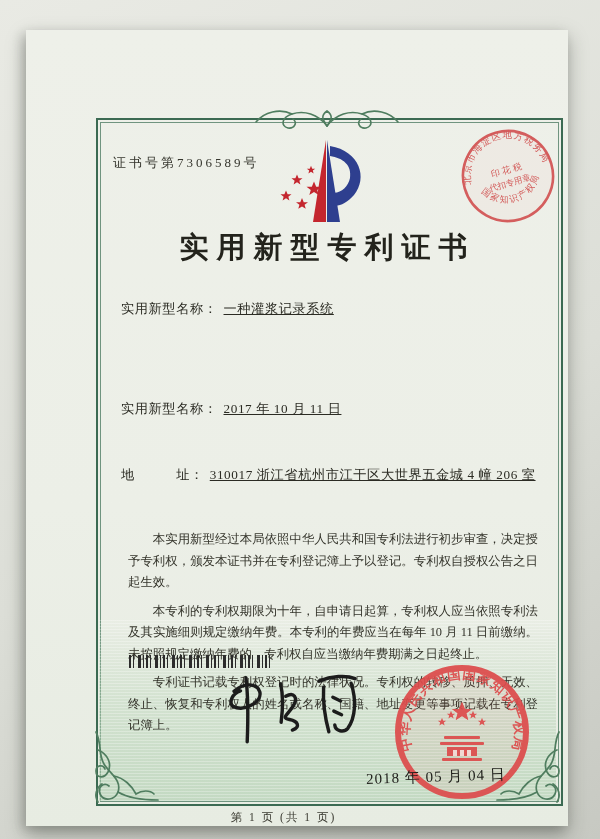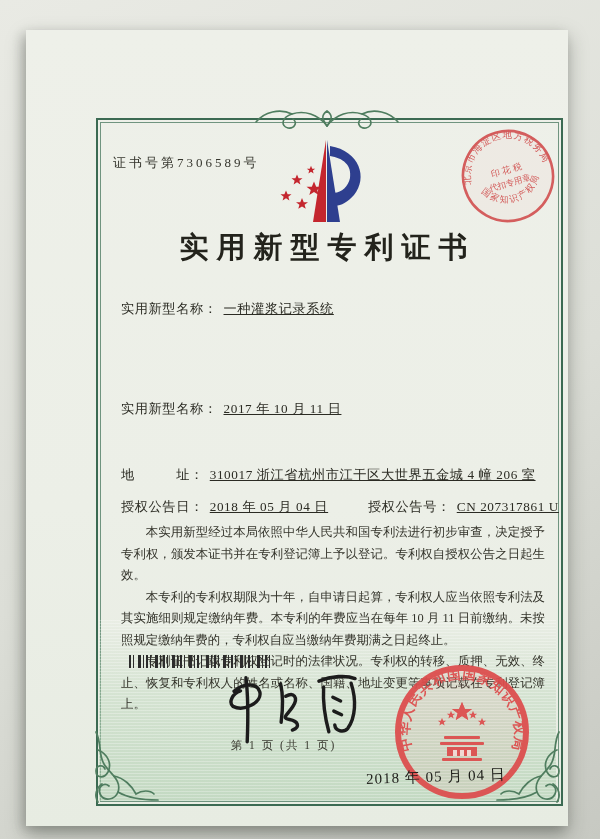--- a/index.html
+++ b/index.html
@@ -42,36 +42,36 @@
     text-align:center;font-size:29px;font-weight:bold;letter-spacing:8px;color:#23231c;
   }
   .row{position:absolute;left:95px;width:430px;font-size:13.2px;letter-spacing:.6px;white-space:nowrap;}
   .row .lbl{color:#2b2b23;margin-top:36px;}
   .row .val{margin-left:6px;color:#2b2b23;text-decoration:underline;}
   .grant-right{position:absolute;left:247px;top:0;}
   .paras{
     position:absolute;left:95px;top:492px;width:424px;
     font-size:12.4px;line-height:21.5px;text-align:justify;color:#33332a;
   }
-  .paras p{margin:0;text-indent:2em;}
+  .paras p{margin:7px;text-indent:2em;}
   .barcode{
     position:absolute;left:103px;top:625px;width:142px;height:13px;
     background:repeating-linear-gradient(90deg,
       #2c2c2c 0 2px, transparent 2px 4px,
       #2c2c2c 4px 5px, transparent 5px 9px,
       #2c2c2c 9px 12px, transparent 12px 14px,
       #2c2c2c 14px 15px, transparent 15px 17px);
   }
   .officer{
     position:absolute;left:95px;top:658px;font-size:14.5px;line-height:26px;
     font-family:"Liberation Sans","DejaVu Sans",sans-serif;color:#26261f;letter-spacing:2px;
   }
   .signature{position:absolute;left:188px;top:638px;width:160px;height:80px;}
   .footer{
-    position:absolute;left:70px;top:708px;width:375px;text-align:center;
+    position:absolute;left:70px;top:780px;width:375px;text-align:center;
     font-size:11.5px;letter-spacing:2px;color:#3a3a31;
   }
   .stamp-top{position:absolute;left:432px;top:96px;width:100px;height:100px;transform:rotate(-16deg);opacity:.88;}
   .seal-main{position:absolute;left:366px;top:632px;width:140px;height:140px;opacity:.93;}
   .seal-date{
     position:absolute;left:340px;top:737px;width:170px;
     font-size:15px;color:#1e1e1a;letter-spacing:1px;transform:rotate(-2deg);white-space:nowrap;
   }
   .ornament-top{position:absolute;left:226px;top:74px;width:150px;height:30px;}
   .flourish{position:absolute;width:72px;height:76px;}
@@ -156,26 +156,20 @@
     <div class="row" style="top:270px">
       <span class="lbl">实用新型名称：</span><span class="val">一种灌浆记录系统</span>
     </div>
     <div class="row" style="top:370px">
       <span class="lbl">实用新型名称：</span><span class="val">2017 年 10 月 11 日</span>
     </div>
     <div class="row" style="top:436px">
       <span class="lbl">地　　　址：</span><span class="val">310017 浙江省杭州市江干区大世界五金城 4 幢 206 室</span>
     </div>
 
-    <div class="row" style="top:468px">
-      <span class="lbl">授权公告日：</span><span class="val">2018 年 05 月 04 日</span>
-      <span class="grant-right">
-        <span class="lbl">授权公告号：</span><span class="val">CN 207317861 U</span>
-      </span>
-    </div>
 
     <div class="paras">
       <p>本实用新型经过本局依照中华人民共和国专利法进行初步审查，决定授予专利权，颁发本证书并在专利登记簿上予以登记。专利权自授权公告之日起生效。</p>
       <p>本专利的专利权期限为十年，自申请日起算，专利权人应当依照专利法及其实施细则规定缴纳年费。本专利的年费应当在每年 10 月 11 日前缴纳。未按照规定缴纳年费的，专利权自应当缴纳年费期满之日起终止。</p>
       <p>专利证书记载专利权登记时的法律状况。专利权的转移、质押、无效、终止、恢复和专利权人的姓名或名称、国籍、地址变更等事项记载在专利登记簿上。</p>
     </div>
 
     <div class="barcode"></div>
 
 

